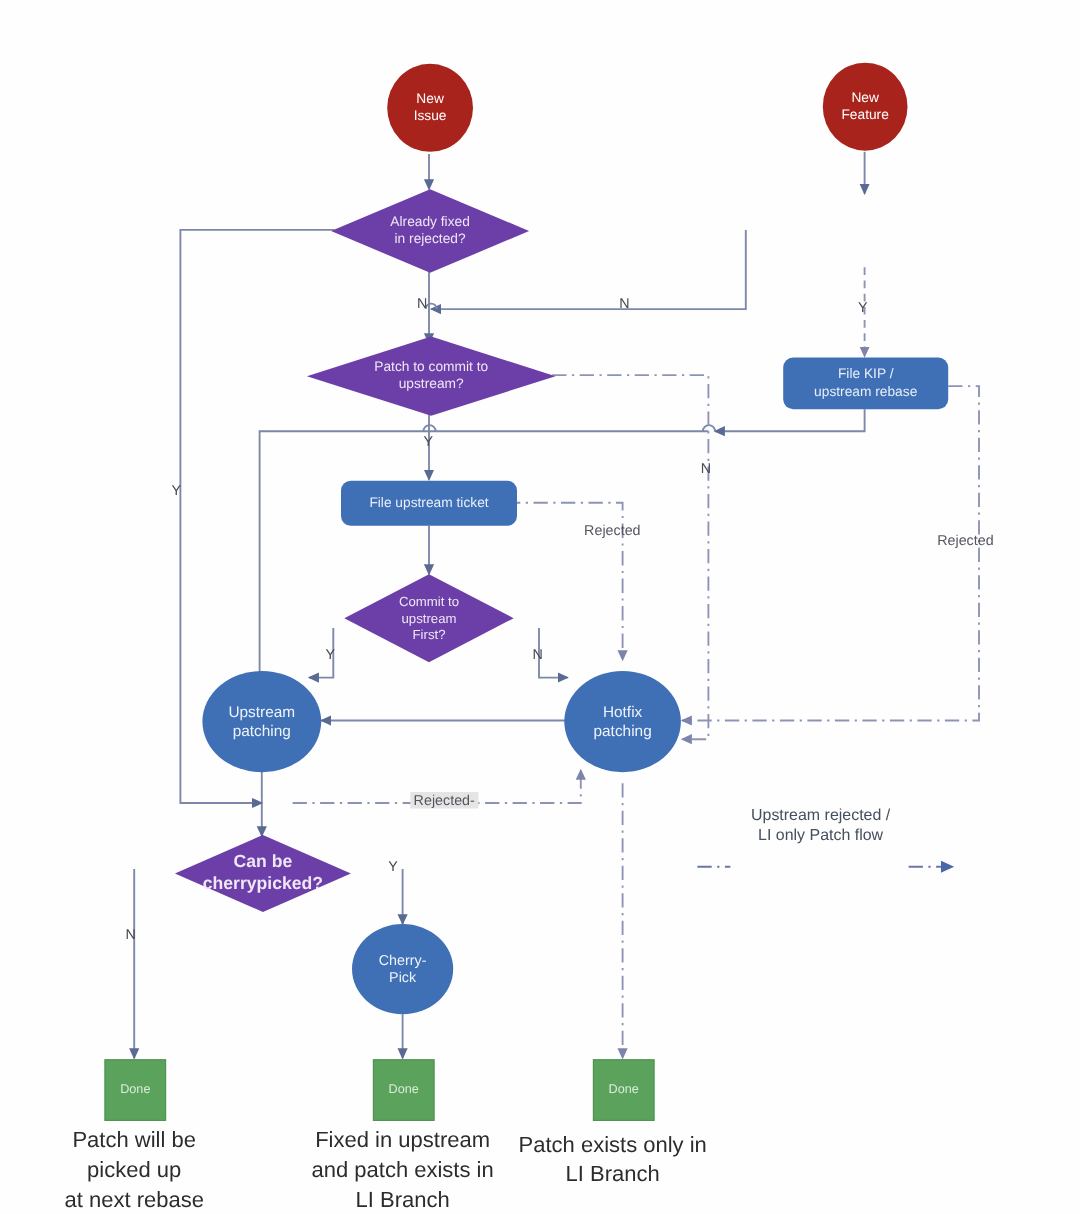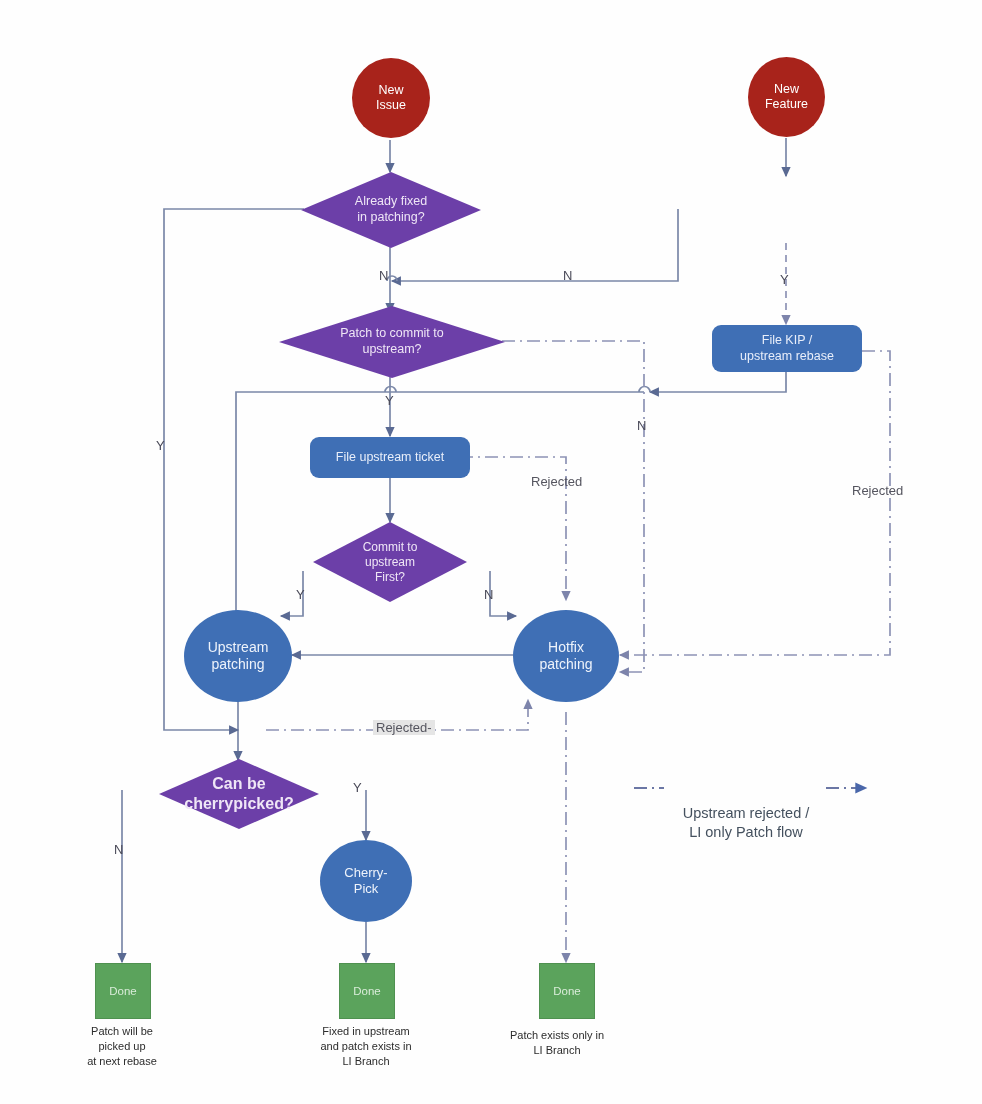--- a/index.html
+++ b/index.html
@@ -15,21 +15,21 @@
   .circle{border-radius:50%;}
   .start{background:#a8231b;font-size:12.5px;}
   .diamond-wrap{position:absolute;}
   .diamond-shape{position:absolute;left:0;top:0;width:100%;height:100%;}
   .diamond-label{position:absolute;left:0;top:0;width:100%;height:100%;
      display:flex;align-items:center;justify-content:center;text-align:center;
      color:#efe6f6;font-size:12.5px;line-height:1.25;}
   .procbox{background:#3f6fb5;border-radius:9px;font-size:12.5px;color:#e8eefa;}
   .bluecircle{background:#3f6fb5;font-size:14px;color:#eef3fb;}
   .donebox{background:#5ba35c;border:1px solid #4f9150;font-size:11.5px;color:#d9ecd9;}
-  .caption{position:absolute;text-align:center;color:#2c2c2c;font-size:11px;
+  .caption{position:absolute;text-align:center;color:#2c2c2c;font-size:20px;
            line-height:1.35;white-space:pre-line;}
   .edgelabel{position:absolute;color:#4a4a58;font-size:13px;
              background:transparent;white-space:nowrap;}
   .edgelabel.small{font-size:13px;color:#55555f;}
   .legend-text{position:absolute;text-align:center;color:#44505e;font-size:14.5px;
                line-height:1.3;white-space:pre-line;}
 </style>
 </head>
 <body>
 
@@ -118,21 +118,21 @@
   <div class="node circle start" style="left:748px;top:57px;width:77px;height:80px;">
     <span style="white-space:pre-line;">New
 Feature</span>
   </div>
 
   <div class="diamond-wrap" style="left:300px;top:171px;width:182px;height:78px;">
     <svg class="diamond-shape" viewBox="0 0 182 78">
       <polygon points="91,1 181,39 91,77 1,39" fill="#6c3fa8"></polygon>
     </svg>
     <div class="diamond-label" style="white-space:pre-line;">Already fixed
-in patching?</div>
+in rejected?</div>
   </div>
 
 
   <div class="diamond-wrap" style="left:278px;top:305px;width:228px;height:74px;">
     <svg class="diamond-shape" viewBox="0 0 228 74">
       <polygon points="114,1 227,37 114,73 1,37" fill="#6c3fa8"></polygon>
     </svg>
     <div class="diamond-label" style="white-space:pre-line;">Patch to commit to
 upstream?</div>
   </div>
@@ -220,16 +220,16 @@
 picked up
 at next rebase</div>
 
   <div class="caption" style="left:276px;top:1024px;width:180px;">Fixed in upstream
 and patch exists in
 LI Branch</div>
 
   <div class="caption" style="left:467px;top:1028px;width:180px;">Patch exists only in
 LI Branch</div>
 
-  <div class="legend-text" style="left:662px;top:804px;width:168px;">Upstream rejected /
+  <div class="legend-text" style="left:662px;top:732px;width:168px;">Upstream rejected /
 LI only Patch flow</div>
 
 </div>
 
 </body></html>

